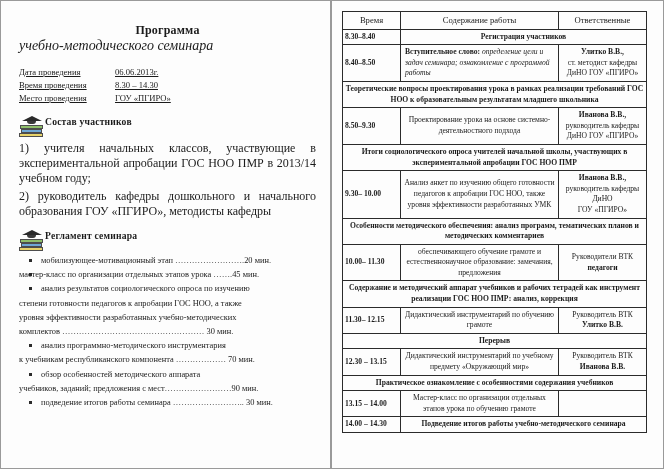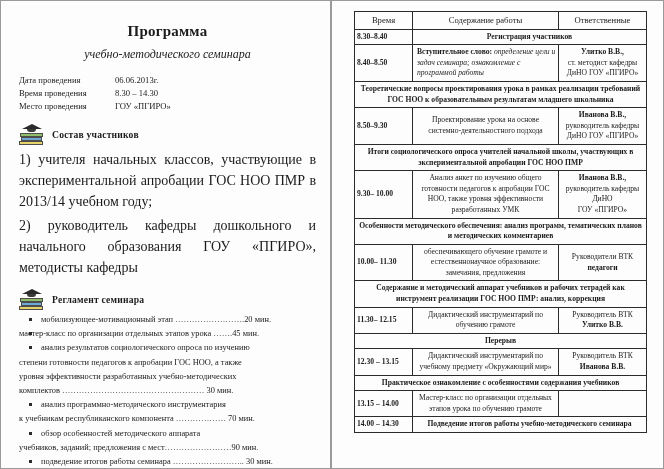--- a/index.html
+++ b/index.html
@@ -26,59 +26,58 @@
     box-sizing: border-box;
     position: relative;
     overflow: hidden;
   }
   .page-left {
     width: 331px; height: 469px;
     padding: 8px 14px 0 18px;
   }
   .page-right {
     width: 333px; height: 469px;
-    padding: 6px 16px 0 22px;
+    padding: 6px 16px 0 10px;
   }
 
   
   .ttl {
     text-align: center;
     font-weight: bold;
-    font-size: 15px;
+    font-size: 12px;
     letter-spacing: .2px;
     margin-top: 14px;
   }
   .sub {
-    text-align: center;
     font-style: italic;
-    font-size: 12px;
-    margin-top: 7px;
+    font-size: 14px;
+    margin-top: 0;
   }
   .headline {
     text-align: center;
     font-weight: bold;
     font-size: 10.2px;
     line-height: 15.5px;
     margin-top: 10px;
     letter-spacing: .1px;
   }
   .meta {
     margin-top: 12px;
     font-size: 8.6px;
     line-height: 13px;
   }
-  .meta-row { display: flex; }
+  .meta-row { display: flex; text-decoration: underline; }
   .meta-label { width: 96px; }
   .meta-val { }
 
   .sec {
     display: flex;
-    align-items: center;
+    align-items: flex-start;
     margin-top: 11px;
-    gap: 7px;
+    gap: 0;
   }
   .sec-title {
     font-weight: bold;
     font-size: 9.6px;
     letter-spacing: .2px;
     padding-bottom: 1px;
   }
 
   
   .capbooks {
@@ -103,22 +102,22 @@
     position: absolute; left: 1px;
     width: 23px; height: 4px;
     border: 1px solid #4d4d4d;
     box-sizing: border-box;
   }
   .capbooks .bk1 { top: 9px;  background: #8fbf6a; }
   .capbooks .bk2 { top: 13px; background: #6fa8d6; left: 2px; width: 21px;}
   .capbooks .bk3 { top: 17px; background: #e8d36a; left: 0px; width: 24px;}
 
   .para {
-    font-size: 14px;
-    line-height: 21px;
+    font-size: 12px;
+    line-height: 15px;
     text-align: justify;
     margin-top: 3px;
   }
   ul.reg {
     list-style: none;
     margin: 2px 0 0 0;
     padding: 0;
   }
   ul.reg li {
     font-size: 8.4px;

